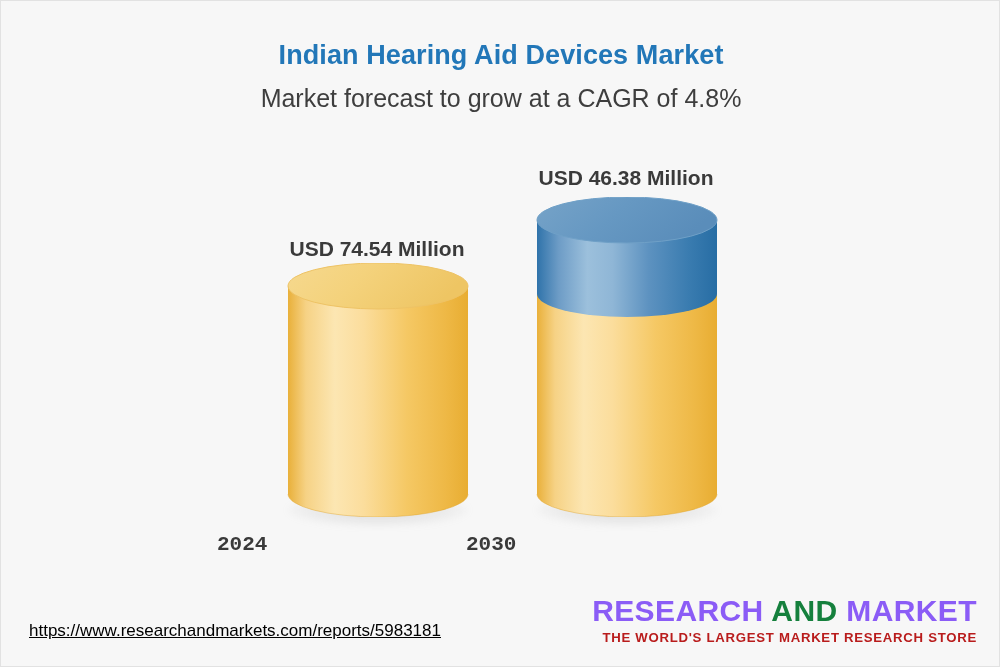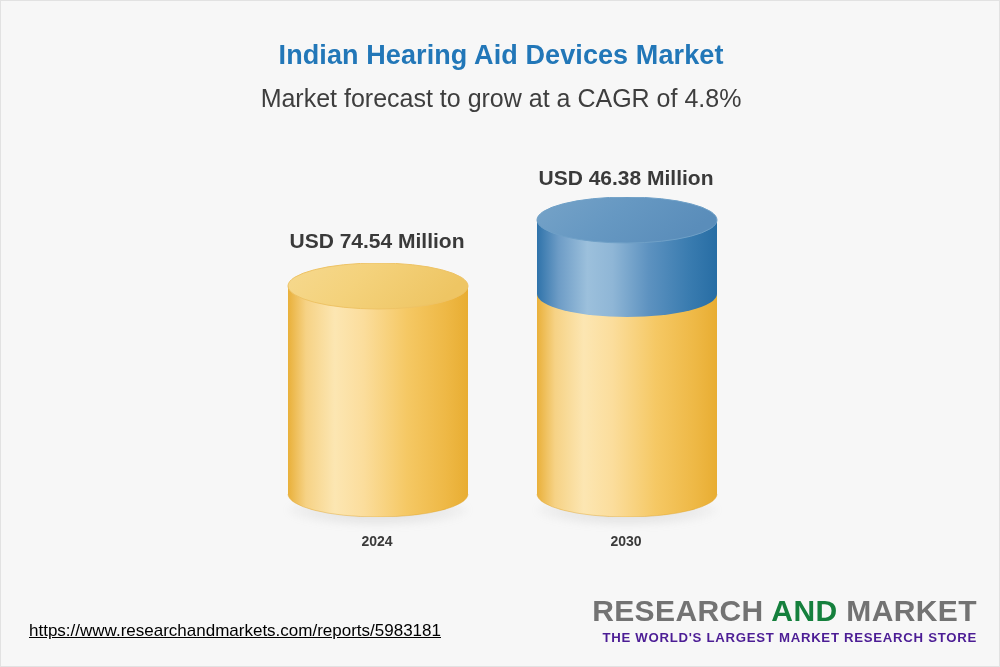--- a/index.html
+++ b/index.html
@@ -65,24 +65,25 @@
     text-align: center;
     font-size: 21px;
     font-weight: bold;
     color: #3a3a3a;
     white-space: nowrap;
   }
 
   .cat-label {
     position: absolute;
     width: 320px;
-    text-align: center;
-    font-size: 14px;
+    text-align: left;
+    font-size: 21px;
     font-weight: bold;
     color: #3a3a3a;
+    font-family: Liberation Mono, monospace;
   }
 
   .cylinder {
     position: absolute;
   }
 
   
   .base-shadow {
     position: absolute;
     border-radius: 50%;
@@ -109,45 +110,45 @@
     bottom: 22px;
     text-align: right;
   }
   .logo-main {
     font-size: 30px;
     font-weight: bold;
     letter-spacing: 0.4px;
     line-height: 1;
     white-space: nowrap;
   }
-  .logo-word-blue { color: #737373; }
+  .logo-word-blue { color: #8b5cf6; }
   .logo-word-gold { color: #15803d; }
   .logo-tag {
     margin-top: 5px;
     font-size: 13.2px;
     font-weight: bold;
-    color: #4c1d95;
+    color: #b91c1c;
     letter-spacing: 0.72px;
     line-height: 1;
     white-space: nowrap;
   }
 </style>
 </head>
 <body>
 
 <div class="page">
 
   <div class="header">
     <h1 class="chart-title">Indian Hearing Aid Devices Market</h1>
     <h2 class="chart-subtitle">Market forecast to grow at a CAGR of 4.8%</h2>
   </div>
 
   <div class="plot">
 
-    <div class="value-label" style="left:216px; top:228px;">USD 74.54 Million</div>
+    <div class="value-label" style="left:216px; top:236px;">USD 74.54 Million</div>
 
     <div class="base-shadow" style="left:286px; top:492px; width:182px; height:34px;"></div>
 
     <svg class="cylinder" style="left:286px; top:262px;" width="182" height="254" viewBox="0 0 182 254">
       <defs>
         <linearGradient id="goldBody" x1="0" y1="0" x2="1" y2="0">
           <stop offset="0%" stop-color="#e9b03a"></stop>
           <stop offset="10%" stop-color="#f6d285"></stop>
           <stop offset="26%" stop-color="#fce6b2"></stop>
           <stop offset="42%" stop-color="#fbdd9c"></stop>

